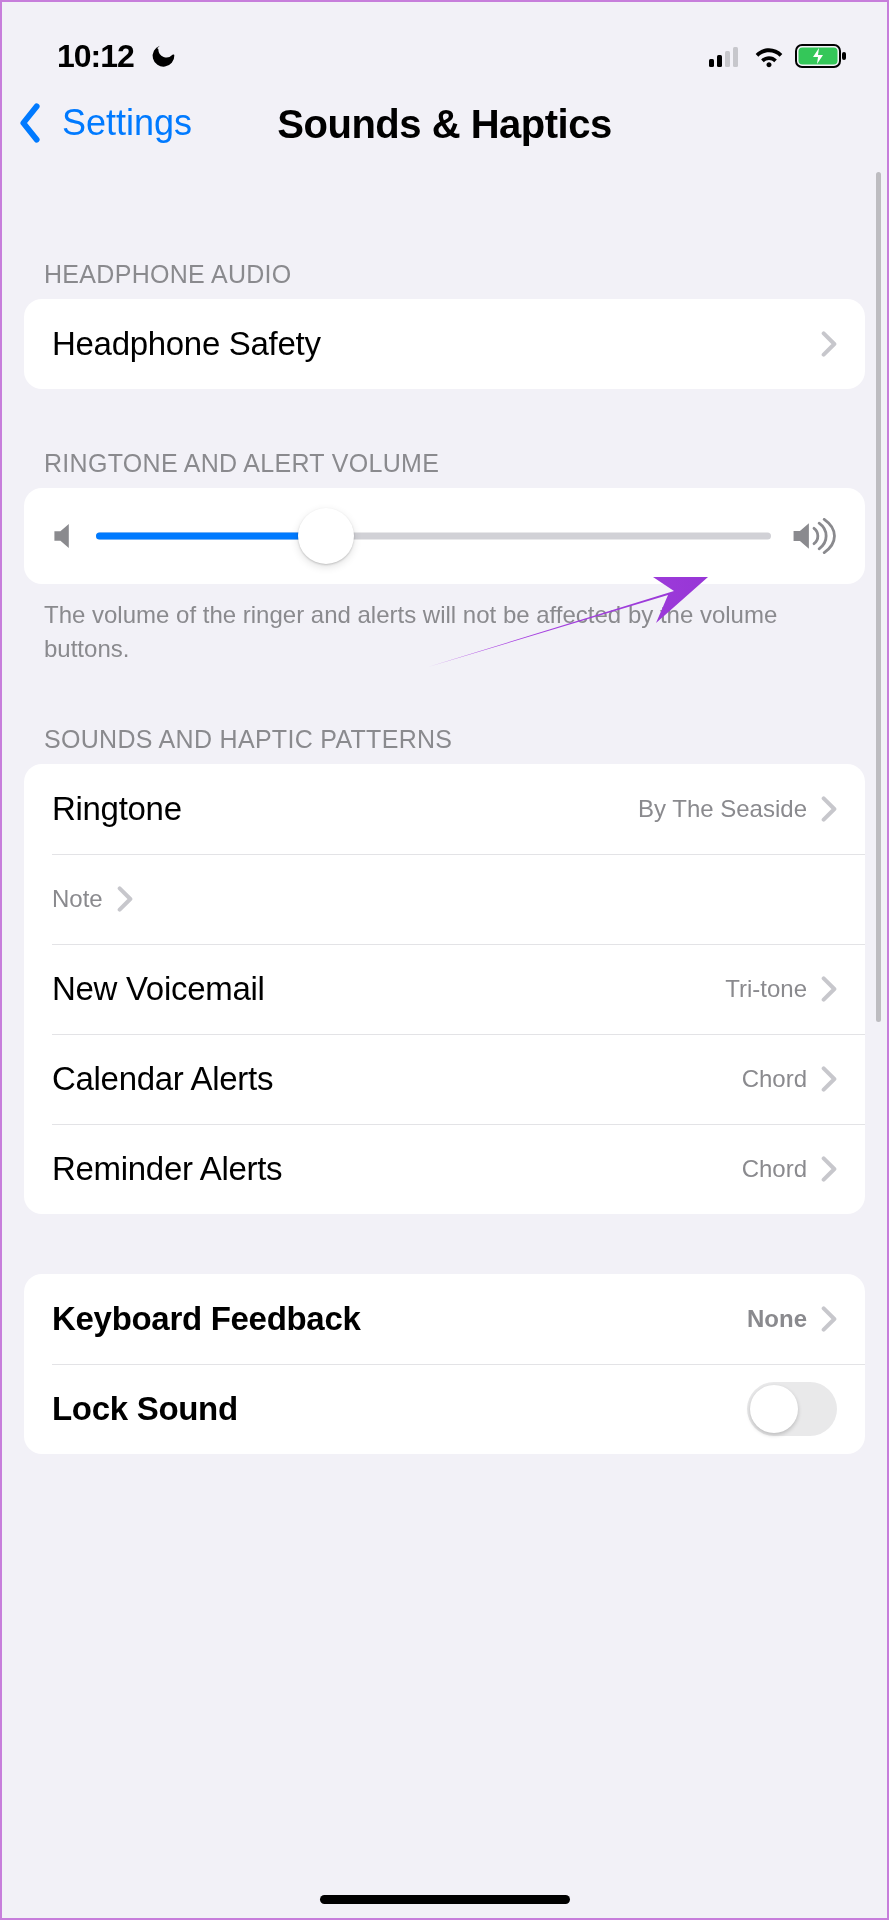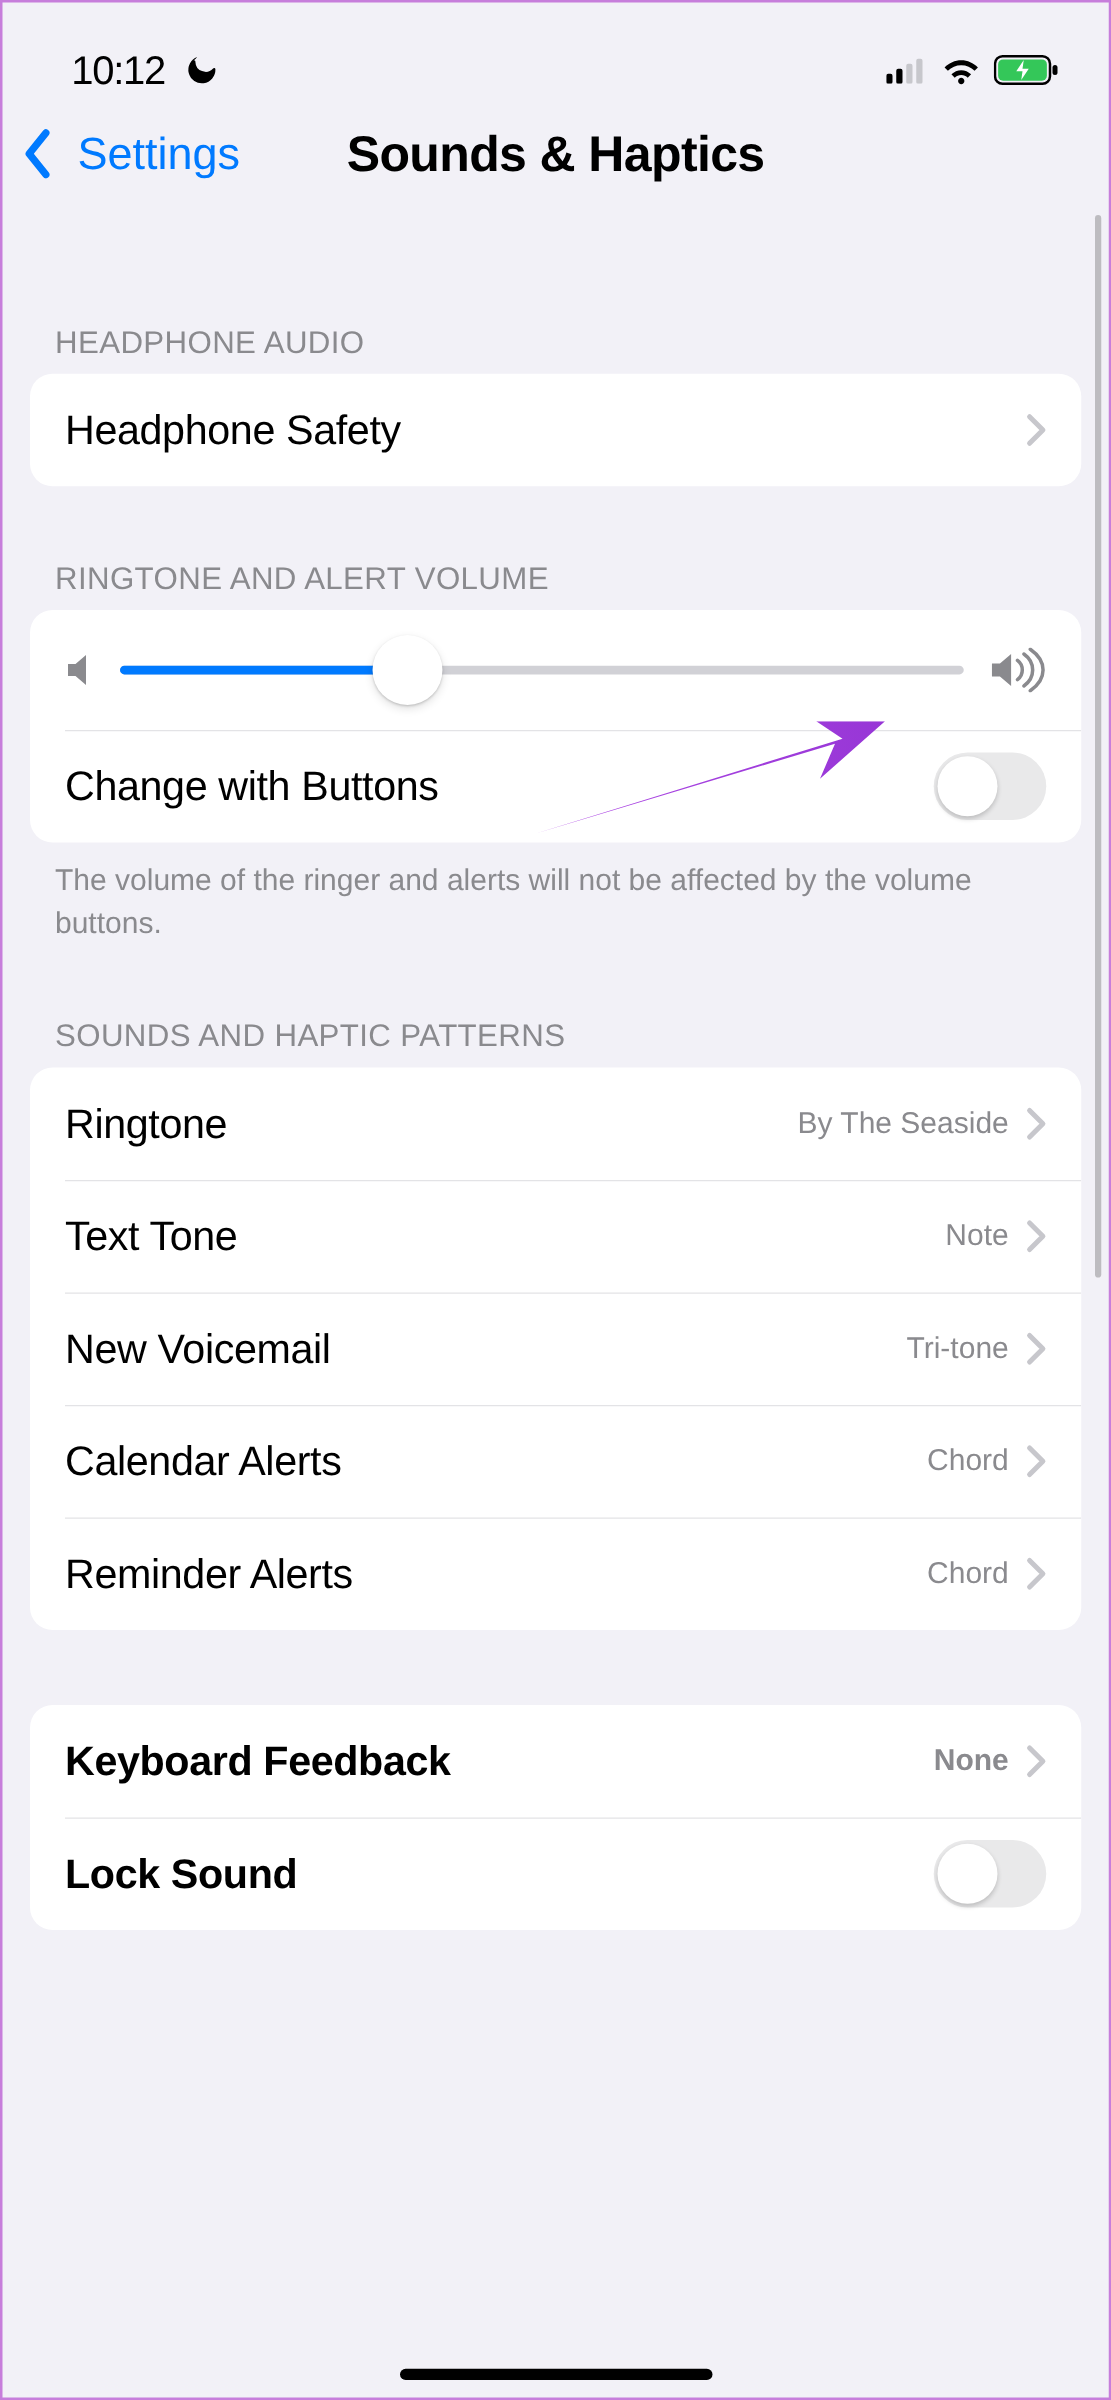--- a/index.html
+++ b/index.html
@@ -31,21 +31,21 @@
   }
 
   
   .status-bar{
     display:flex;
     justify-content:space-between;
     align-items:center;
     padding:28px 40px 0 55px;
     height:80px;
   }
-  .status-left{display:flex;align-items:center;gap:16px;font-size:32px;font-weight:400;letter-spacing:-1px;}
+  .status-left{display:flex;align-items:center;gap:16px;font-size:32px;font-weight:700;letter-spacing:-1px;}
   .status-right{display:flex;align-items:center;gap:10px;}
 
   
   .nav-bar{
     position:relative;
     height:80px;
     margin-top:20px;
   }
   .back-button{
     position:absolute;
@@ -275,40 +275,33 @@
       <div class="slider-fill" id="slider-fill" style="width: 34%;"></div>
       <div class="slider-thumb" id="slider-thumb" style="left: 34%;"></div>
     </div>
     <svg width="46" height="36" viewBox="0 0 36 28" fill="#8a8a8e">
       <path d="M2 10v8h5l7 6V4L7 10H2z"></path>
       <path d="M18 8c2 1.5 3 3.5 3 6s-1 4.5-3 6" fill="none" stroke="#8a8a8e" stroke-width="2.2" stroke-linecap="round"></path>
       <path d="M22 4c3.5 2.5 5.5 6 5.5 10s-2 7.5-5.5 10" fill="none" stroke="#8a8a8e" stroke-width="2.2" stroke-linecap="round"></path>
       <path d="M26 1c5 3.5 8 8 8 13s-3 9.5-8 13" fill="none" stroke="#8a8a8e" stroke-width="2.2" stroke-linecap="round"></path>
     </svg>
   </div>
-  <div class="cell">
-    <div class="cell-label">Change with Buttons</div>
-    <div class="toggle">
-      <div class="toggle-knob"></div>
-    </div>
-  </div>
 </div>
 <div class="section-footer">The volume of the ringer and alerts will not be affected by the volume buttons.</div>
 
 <div class="section-header gap">SOUNDS AND HAPTIC PATTERNS</div>
 <div class="group" id="patterns-group">
     <div class="cell">
       <div class="cell-label">Ringtone</div>
       <div class="cell-value">By The Seaside</div>
       <svg class="chevron-right" width="16" height="28" viewBox="0 0 12 20">
         <polyline points="2,2 10,10 2,18" fill="none" stroke="#c7c7cc" stroke-width="3" stroke-linecap="round" stroke-linejoin="round"></polyline>
       </svg>
     </div>
     <div class="cell">
-      <div class="cell-label">Text Tone</div>
       <div class="cell-value">Note</div>
       <svg class="chevron-right" width="16" height="28" viewBox="0 0 12 20">
         <polyline points="2,2 10,10 2,18" fill="none" stroke="#c7c7cc" stroke-width="3" stroke-linecap="round" stroke-linejoin="round"></polyline>
       </svg>
     </div>
     <div class="cell">
       <div class="cell-label">New Voicemail</div>
       <div class="cell-value">Tri-tone</div>
       <svg class="chevron-right" width="16" height="28" viewBox="0 0 12 20">
         <polyline points="2,2 10,10 2,18" fill="none" stroke="#c7c7cc" stroke-width="3" stroke-linecap="round" stroke-linejoin="round"></polyline>

